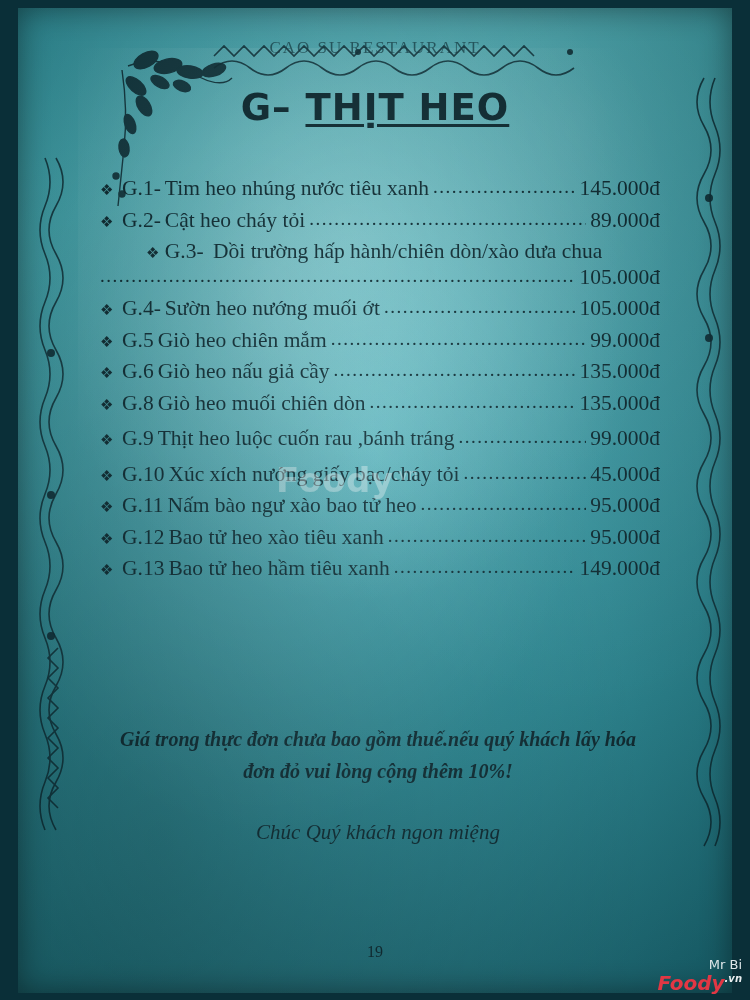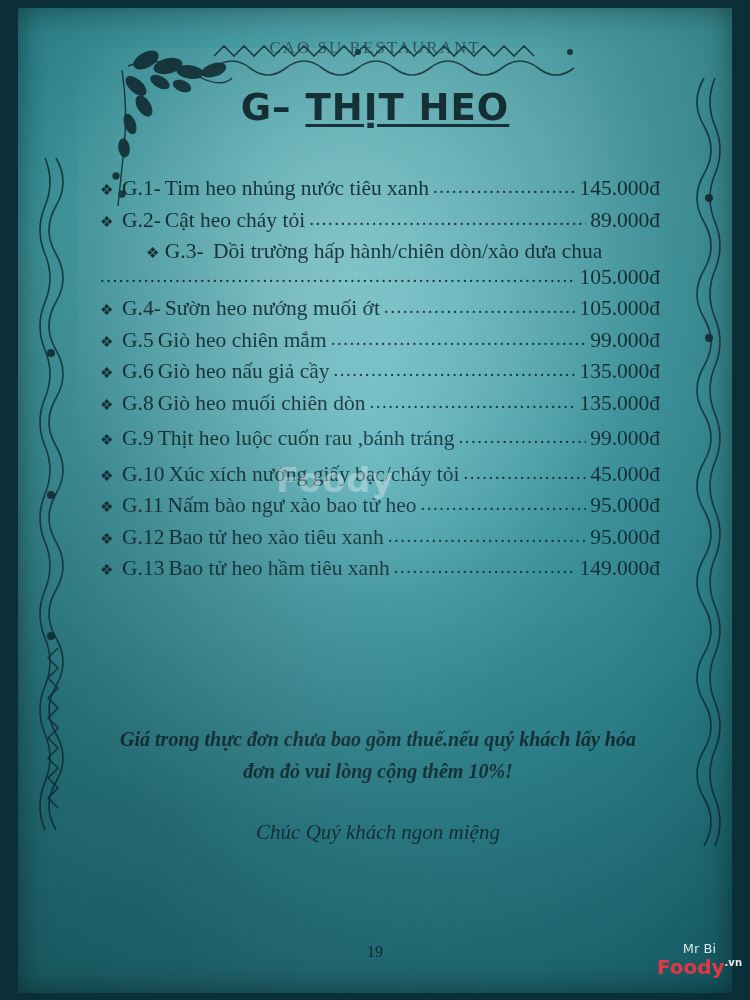--- a/index.html
+++ b/index.html
@@ -143,30 +143,30 @@
     font-family: "DejaVu Sans", sans-serif;
     font-size: 34px;
     font-weight: bold;
     color: rgba(255,255,255,0.34);
     letter-spacing: 0.5px;
     pointer-events: none;
   }
   .wm-center .vn { font-size: 15px; vertical-align: super; font-weight: normal; }
   .wm-corner {
     position: absolute;
-    right: 8px; bottom: 22px;
-    text-align: center;
+    right: 8px; bottom: 6px;
+    text-align: right;
     font-family: "DejaVu Sans", sans-serif;
     color: #e9eef0;
     line-height: 1.1;
     pointer-events: none;
     margin-top: 41px;
   }
   .wm-corner .mr { font-size: 13px; color: #dde6e8; }
-  .wm-corner .foody { font-size: 20px; font-weight: bold; color: #e23744; }
+  .wm-corner .foody { font-size: 20px; font-weight: bold; color: #e23744; font-style: italic; }
   .wm-corner .foody .vn { font-size: 10px; color: #e9eef0; vertical-align: super; }
 </style>
 </head>
 <body>
 
 <div id="page">
   <div class="sheet">
     <div class="paper-glow"></div>
 
     <svg class="border-art" viewBox="0 0 714 985" xmlns="http://www.w3.org/2000/svg">

